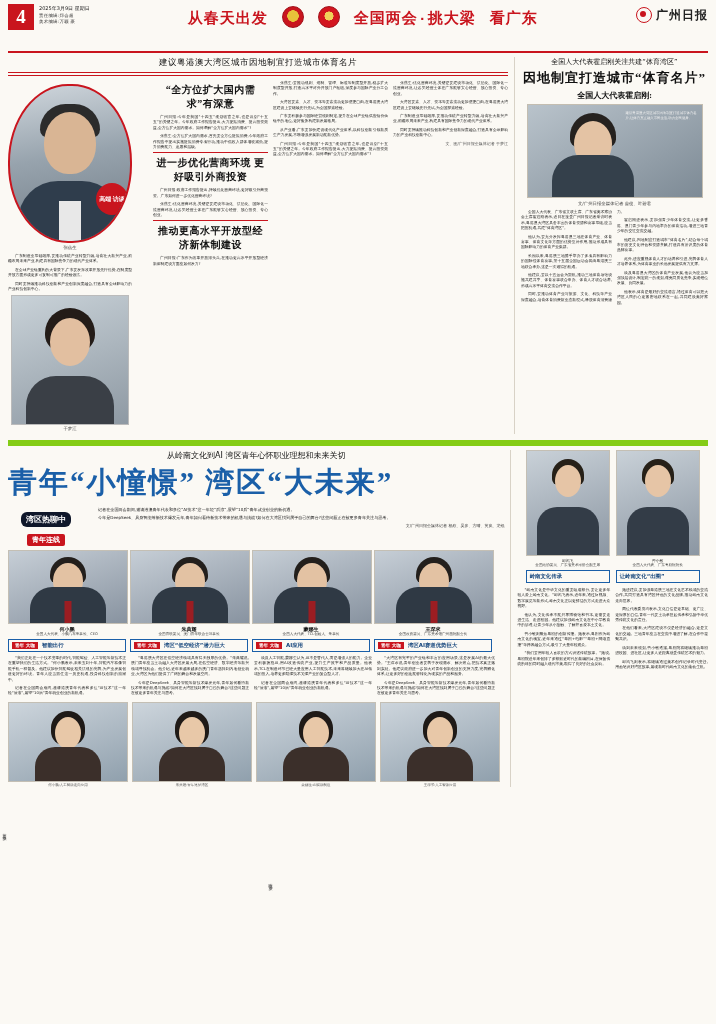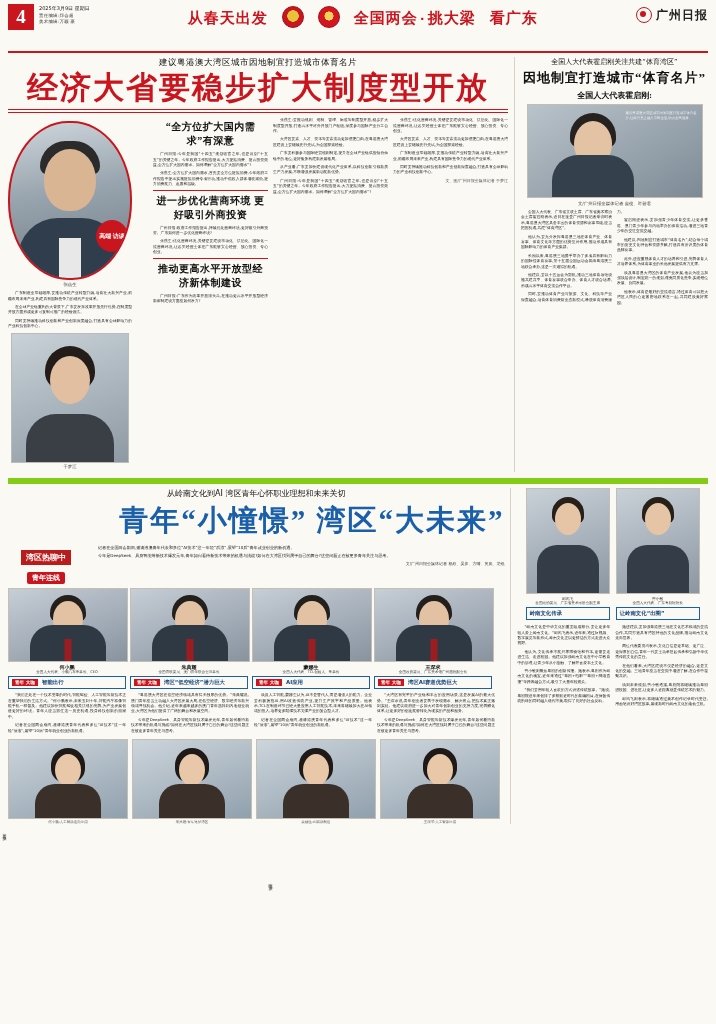--- a/index.html
+++ b/index.html
@@ -115,28 +115,28 @@
   .tr-photo .body{position:absolute;left:24px;bottom:0;width:82px;height:42px;border-radius:26px 26px 0 0;background:#34404b;}
   .tr-photo .txtblock{position:absolute;right:4px;top:6px;width:72px;font-size:3.4px;line-height:4.6px;color:#eee;}
   .sub-head-sm{text-align:center;font-weight:bold;font-size:8px;color:#111;margin:3px 0;font-family:"Liberation Serif",serif;}
 
   
   .lower{margin-top:6px;border-top:6px solid #84cc16;padding-top:4px;display:flex;gap:6px;}
   .lower-left{width:500px;}
   .lower-right{width:192px;border-left:1px solid #d8d2c6;padding-left:6px;}
 
   .blue-head{
-    font-family:"Liberation Serif",serif;font-weight:bold;text-align:right;
+    font-family:"Liberation Serif",serif;font-weight:bold;text-align:left;
     font-size:29px;letter-spacing:2px;color:#1a5fa8;margin:1px 0 4px;
   }
   .lower-kicker{font-size:8px;text-align:center;color:#111;margin-bottom:2px;}
 
   .logo-badge{
-    display:inline-block;background:#b91c1c;color:#fff;font-weight:bold;
-    font-size:8px;padding:2px 5px;border-radius:0;font-family:"Liberation Serif",serif;
+    display:inline-block;background:#0f172a;color:#fff;font-weight:bold;
+    font-size:8px;padding:2px 5px;border-radius:6px;font-family:"Liberation Serif",serif;
   }
   .logo-sub{display:inline-block;background:#c9151e;color:#fff;font-size:7px;font-weight:bold;padding:1px 5px;border-radius:2px;margin-top:2px;}
   .intro-box{display:flex;gap:6px;align-items:flex-start;margin:2px 0 4px;}
   .intro-text{flex:1;font-size:4.1px;line-height:6px;text-align:justify;color:#222;}
   .intro-text p{margin:0 0 2px;text-indent:8px;}
   .byline{font-size:4px;color:#444;text-align:right;}
 
   .guest-row{display:flex;gap:4px;margin:4px 0 2px;}
   .guest{width:118px;}
   .guest-photo{
@@ -217,21 +217,20 @@
       <span class="gz-logo"></span>
       <span class="gz-name">广州日报</span>
     </div>
   </div>
   <div class="rule-red"></div>
 
   <div class="top-wrap">
 
     <div class="top-left">
       <div class="kicker">建议粤港澳大湾区城市因地制宜打造城市体育名片</div>
-      <div class="headline">经济大省要稳步扩大制度型开放</div>
       <div class="hr-dbl"></div>
 
       <div class="cols3">
 
         <div class="colA">
           <div class="oval-frame">
             <div class="hair"></div>
             <div class="face"></div>
             <div class="body"></div>
             <div class="shirt"></div>

